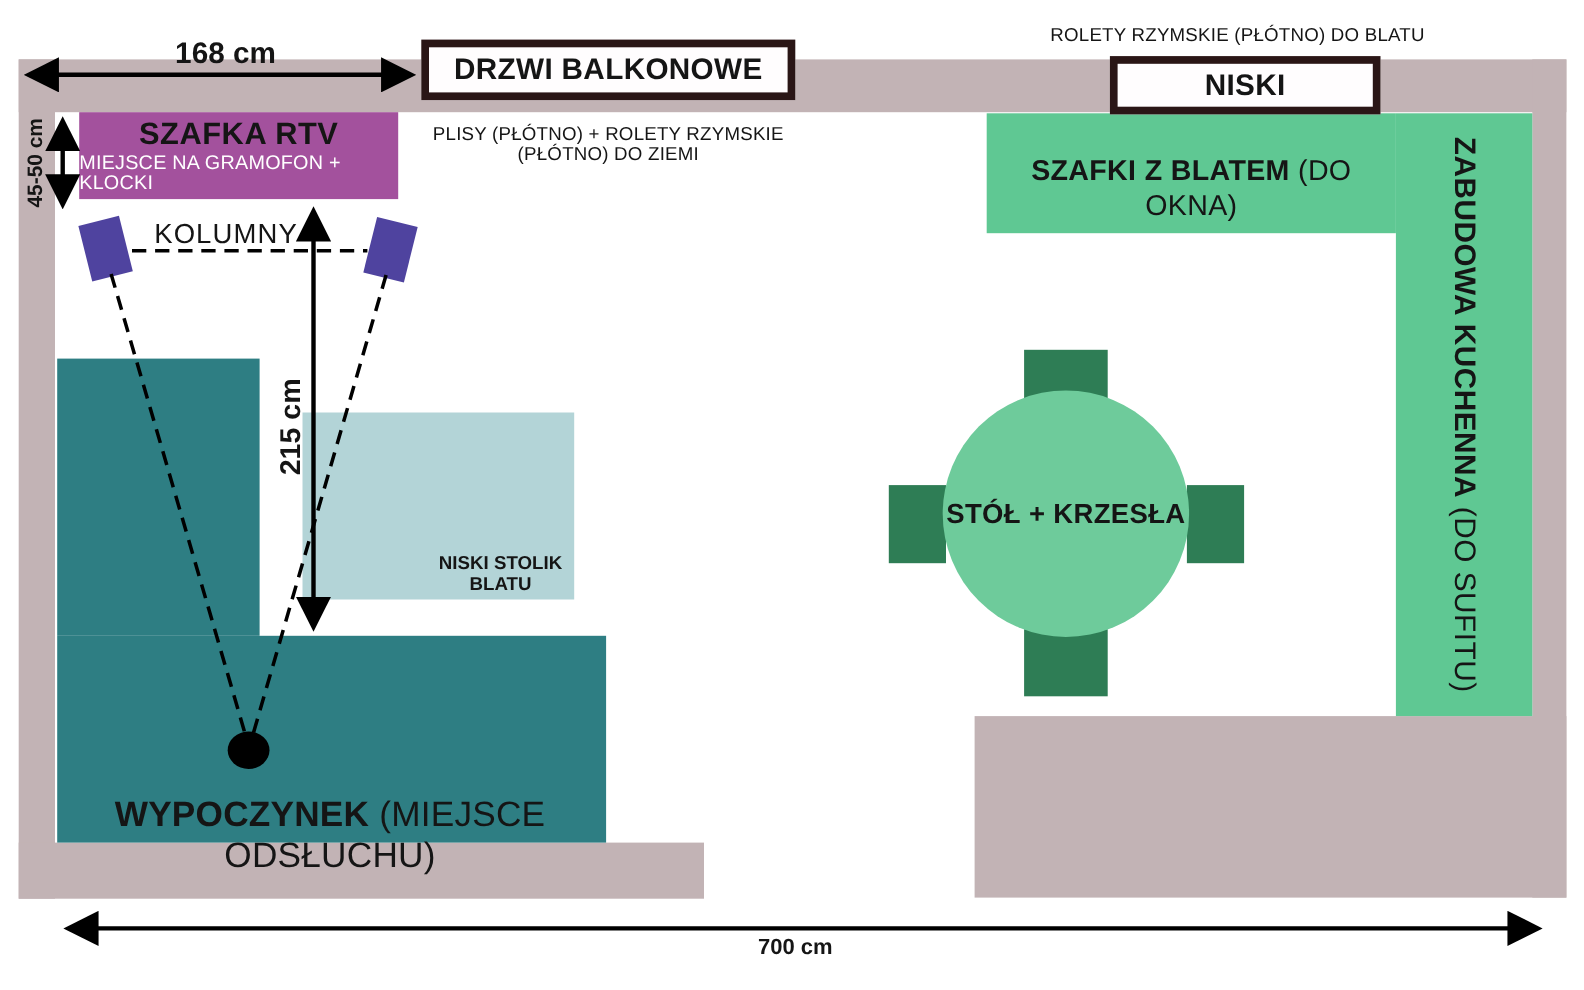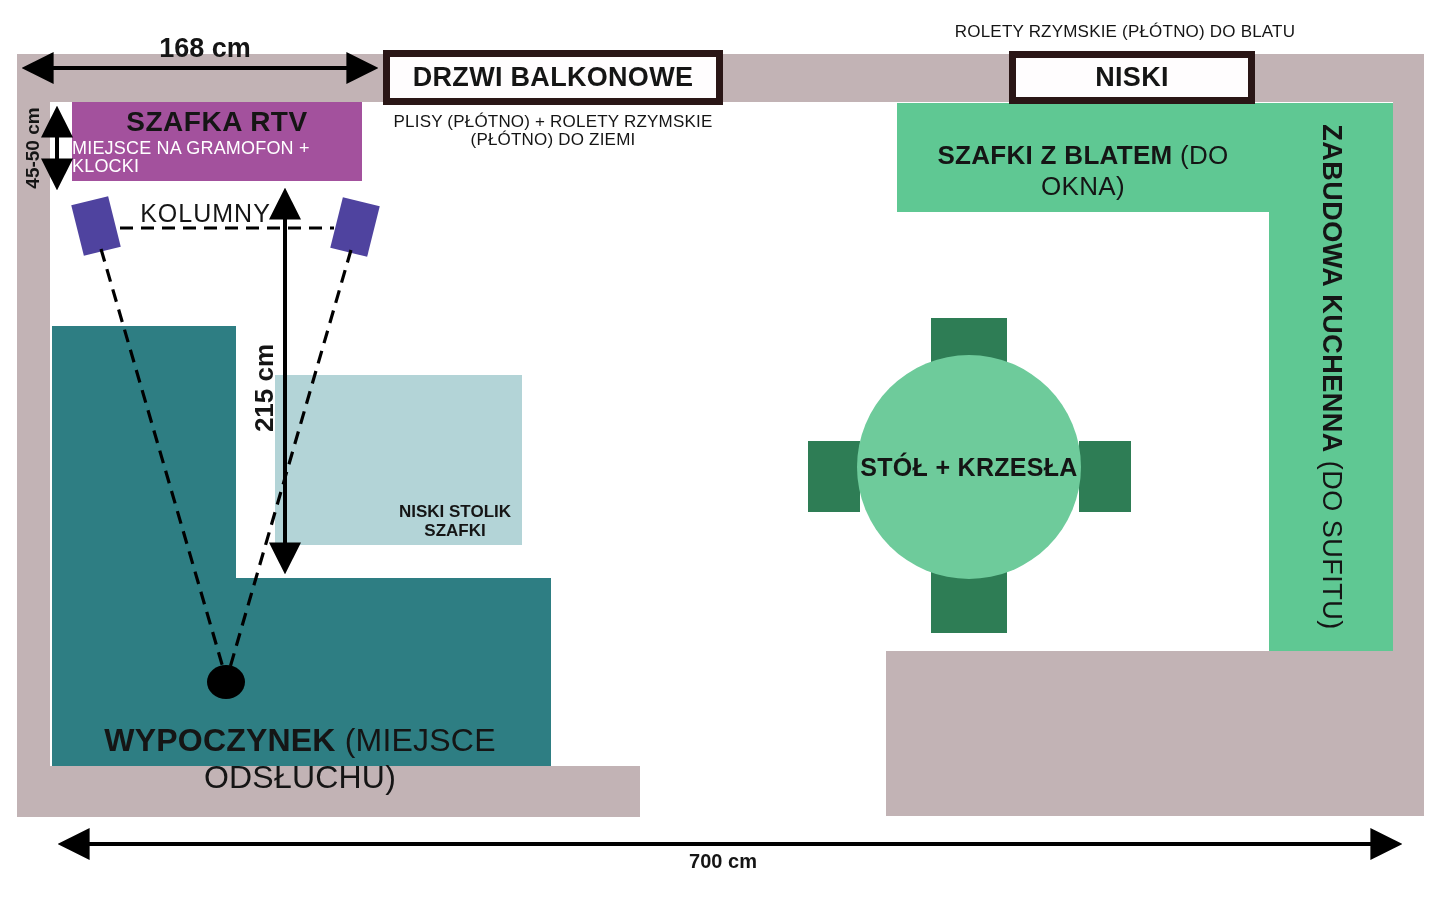--- a/index.html
+++ b/index.html
@@ -31,21 +31,21 @@
   .chair{background:#2e7d55;z-index:6;}
   .chair-top{left:931px;top:318px;width:76px;height:46px;}
   .chair-bottom{left:931px;top:572px;width:76px;height:61px;}
   .chair-left{left:808px;top:441px;width:52px;height:71px;}
   .chair-right{left:1079px;top:441px;width:52px;height:71px;}
   .table-circle{left:857px;top:355px;width:224px;height:224px;border-radius:50%;background:#6ecb9b;z-index:7;
                 display:flex;align-items:center;justify-content:center;}
   .table-circle .lbl{font-weight:bold;font-size:25px;color:#151515;letter-spacing:.3px;}
   
   .obox{background:#fffdfe;border:7px solid #2a1616;z-index:20;display:flex;align-items:center;justify-content:center;box-sizing:border-box;}
-  .door-box{left:383px;top:50px;width:340px;height:55px;}
+  .door-box{left:383px;top:36px;width:340px;height:55px;}
   .window-box{left:1009px;top:51px;width:246px;height:53px;}
   .obox span{font-weight:bold;font-size:27px;letter-spacing:.3px;color:#151515;}
   
   .txt{z-index:25;color:#151515;}
   .dim{font-weight:bold;}
   .lbl-168{left:145px;top:33px;width:120px;text-align:center;font-size:27px;}
   .lbl-700{left:658px;top:850px;width:130px;text-align:center;font-size:20px;}
   .lbl-rolety-top{left:940px;top:22px;width:370px;text-align:center;font-size:17px;letter-spacing:.2px;}
   .lbl-plisy{left:383px;top:113px;width:340px;text-align:center;font-size:17px;line-height:1.07;letter-spacing:.2px;}
   .lbl-kolumny{left:138px;top:199px;width:135px;text-align:center;font-size:25px;letter-spacing:1px;}
@@ -113,21 +113,21 @@
     <span class="b">ZABUDOWA KUCHENNA</span><span> (DO SUFITU)</span>
   </div>
   <div class="abs txt lbl-szafki">
     <span class="b">SZAFKI Z BLATEM</span><span> (DO OKNA)</span>
   </div>
   <div class="abs txt lbl-wypo">
     <span class="b">WYPOCZYNEK</span><span> (MIEJSCE ODSŁUCHU)</span>
   </div>
   <div class="abs txt lbl-stolik">
     <div>NISKI STOLIK</div>
-    <div>SZAFKI</div>
+    <div>BLATU</div>
   </div>
 
   <svg class="overlay" width="1440" height="900" viewBox="0 0 1440 900">
     <defs>
       <marker id="ah" markerWidth="8" markerHeight="8" viewBox="0 0 10 10" refX="8" refY="5" orient="auto-start-reverse">
         <path d="M0,0 L10,5 L0,10 z" fill="#000"></path>
       </marker>
     </defs>
 
     <line x1="28" y1="68" x2="372" y2="68" stroke="#000" stroke-width="4" marker-start="url(#ah)" marker-end="url(#ah)"></line>

